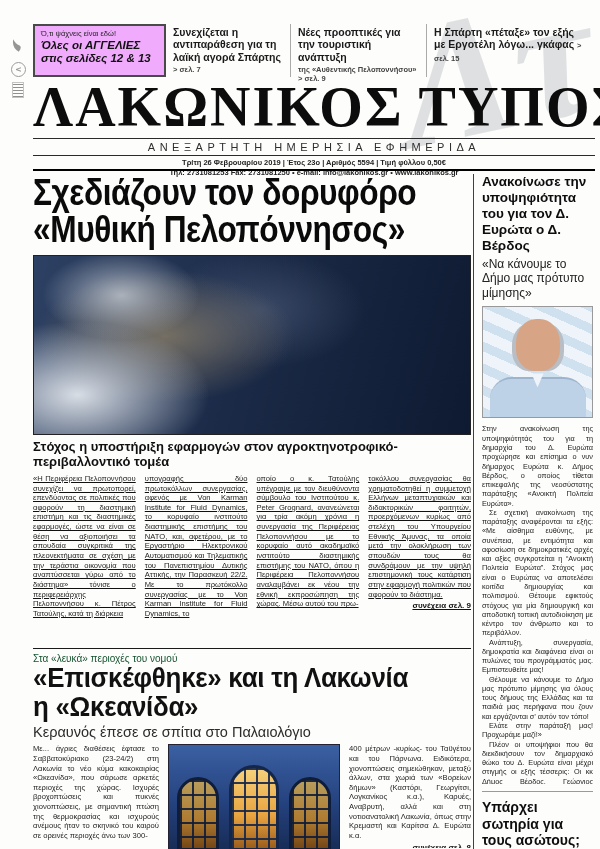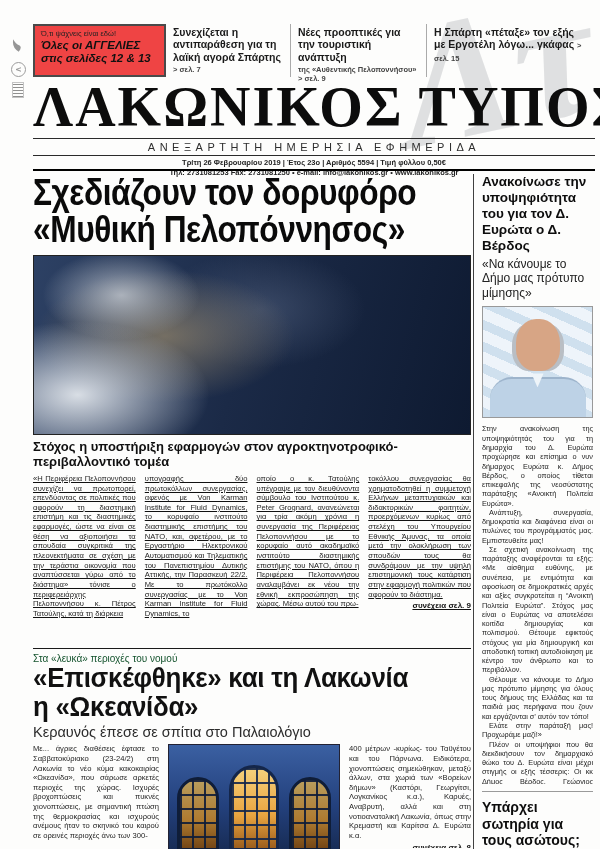--- a/index.html
+++ b/index.html
@@ -26,21 +26,21 @@
     display:flex; align-items:center; justify-content:center; font-size:7px; color:#8a8a8a; font-weight:700;}
   .stamp-barcode { width:16px; height:12px;
     background:repeating-linear-gradient(90deg,#7d7d7d 0 1px,transparent 1px 3px); border:1px solid #bbb;}
 
   
   .teasers { left:33px; top:24px; width:562px; height:53px; display:flex; align-items:stretch; }
   .teaser { padding:2px 7px 0 7px; }
   .teaser-title { font-weight:700; font-size:10.5px; line-height:1.18; color:#1a1a1a; }
   .teaser-page { font-size:7.5px; font-weight:700; color:#444; margin-top:2px; }
   .teaser-sub  { font-size:7.5px; font-weight:700; color:#444; margin-top:2px; }
-  .t1 { width:133px; border:2px solid #4a4a4a; padding:3px 6px; background:#ef4444; }
+  .t1 { width:133px; border:2px solid #4a4a4a; padding:3px 6px; background:#f0abfc; }
   .t1-line1 { font-size:7.5px; color:#222; }
   .t1-line2 { font-weight:700; font-size:11.5px; line-height:1.12; margin-top:1px;font-style:italic; }
   .t2 { width:124px; }
   .t3 { width:136px; border-left:1px solid #aaa; }
   .t4 { flex:1; border-left:1px solid #aaa; }
 
   
   .masthead { left:33px; top:79px; width:562px; text-align:center; }
   .mast-title {
     font-family:"Liberation Serif", serif; font-weight:700; font-size:56px;
@@ -206,22 +206,22 @@
 <div class="abs sidebar z1">
   <div class="sb-headline">Ανακοίνωσε την υποψηφιότητα του για τον Δ. Ευρώτα ο Δ. Βέρδος</div>
   <div class="sb-sub">«Να κάνουμε το Δήμο μας πρότυπο μίμησης»</div>
   <div class="portrait">
     <div class="head"></div>
     <div class="shoulders"></div>
     <div class="collar"></div>
   </div>
   <div class="sb-body">
     <p>Στην ανακοίνωση της υποψηφιότητάς του για τη δημαρχία του Δ. Ευρώτα προχώρησε και επίσημα ο νυν δήμαρχος Ευρώτα κ. Δήμος Βέρδος, ο οποίος τίθεται επικεφαλής της νεοσύστατης παράταξης «Ανοικτή Πολιτεία Ευρώτα».</p>
+    <p>Σε σχετική ανακοίνωση της παράταξης αναφέρονται τα εξής: «Με αίσθημα ευθύνης, με συνέπεια, με εντιμότητα και αφοσίωση σε δημοκρατικές αρχές και αξίες συγκροτείται η “Ανοικτή Πολιτεία Ευρώτα”. Στόχος μας είναι ο Ευρώτας να αποτελέσει κοιτίδα δημιουργίας και πολιτισμού. Θέτουμε εφικτούς στόχους για μία δημιουργική και αποδοτική τοπική αυτοδιοίκηση με κέντρο τον άνθρωπο και το περιβάλλον.</p>
     <p>Ανάπτυξη, συνεργασία, δημοκρατία και διαφάνεια είναι οι πυλώνες του προγράμματός μας. Εμπιστευθείτε μας!</p>
-    <p>Σε σχετική ανακοίνωση της παράταξης αναφέρονται τα εξής: «Με αίσθημα ευθύνης, με συνέπεια, με εντιμότητα και αφοσίωση σε δημοκρατικές αρχές και αξίες συγκροτείται η “Ανοικτή Πολιτεία Ευρώτα”. Στόχος μας είναι ο Ευρώτας να αποτελέσει κοιτίδα δημιουργίας και πολιτισμού. Θέτουμε εφικτούς στόχους για μία δημιουργική και αποδοτική τοπική αυτοδιοίκηση με κέντρο τον άνθρωπο και το περιβάλλον.</p>
     <p>Θέλουμε να κάνουμε το Δήμο μας πρότυπο μίμησης για όλους τους δήμους της Ελλάδας και τα παιδιά μας περήφανα που ζουν και εργάζονται σ’ αυτόν τον τόπο!</p>
     <p>Ελάτε στην παράταξή μας! Προχωράμε μαζί!»</p>
     <p>Πλέον οι υποψήφιοι που θα διεκδικήσουν τον δημαρχιακό θώκο του Δ. Ευρώτα είναι μέχρι στιγμής οι εξής τέσσερις: Οι κκ Δήμος Βέρδος, Γεώργιος Μαρουδάς, Δημήτρης Νταλιάνης και Σωτήρης Παπανικολάου.</p>
   </div>
   <div class="sb-divider"></div>
   <div class="opinion">
     <div class="op-title">Υπάρχει σωτηρία για τους ασώτους;</div>
 
   </div>
 </div>

